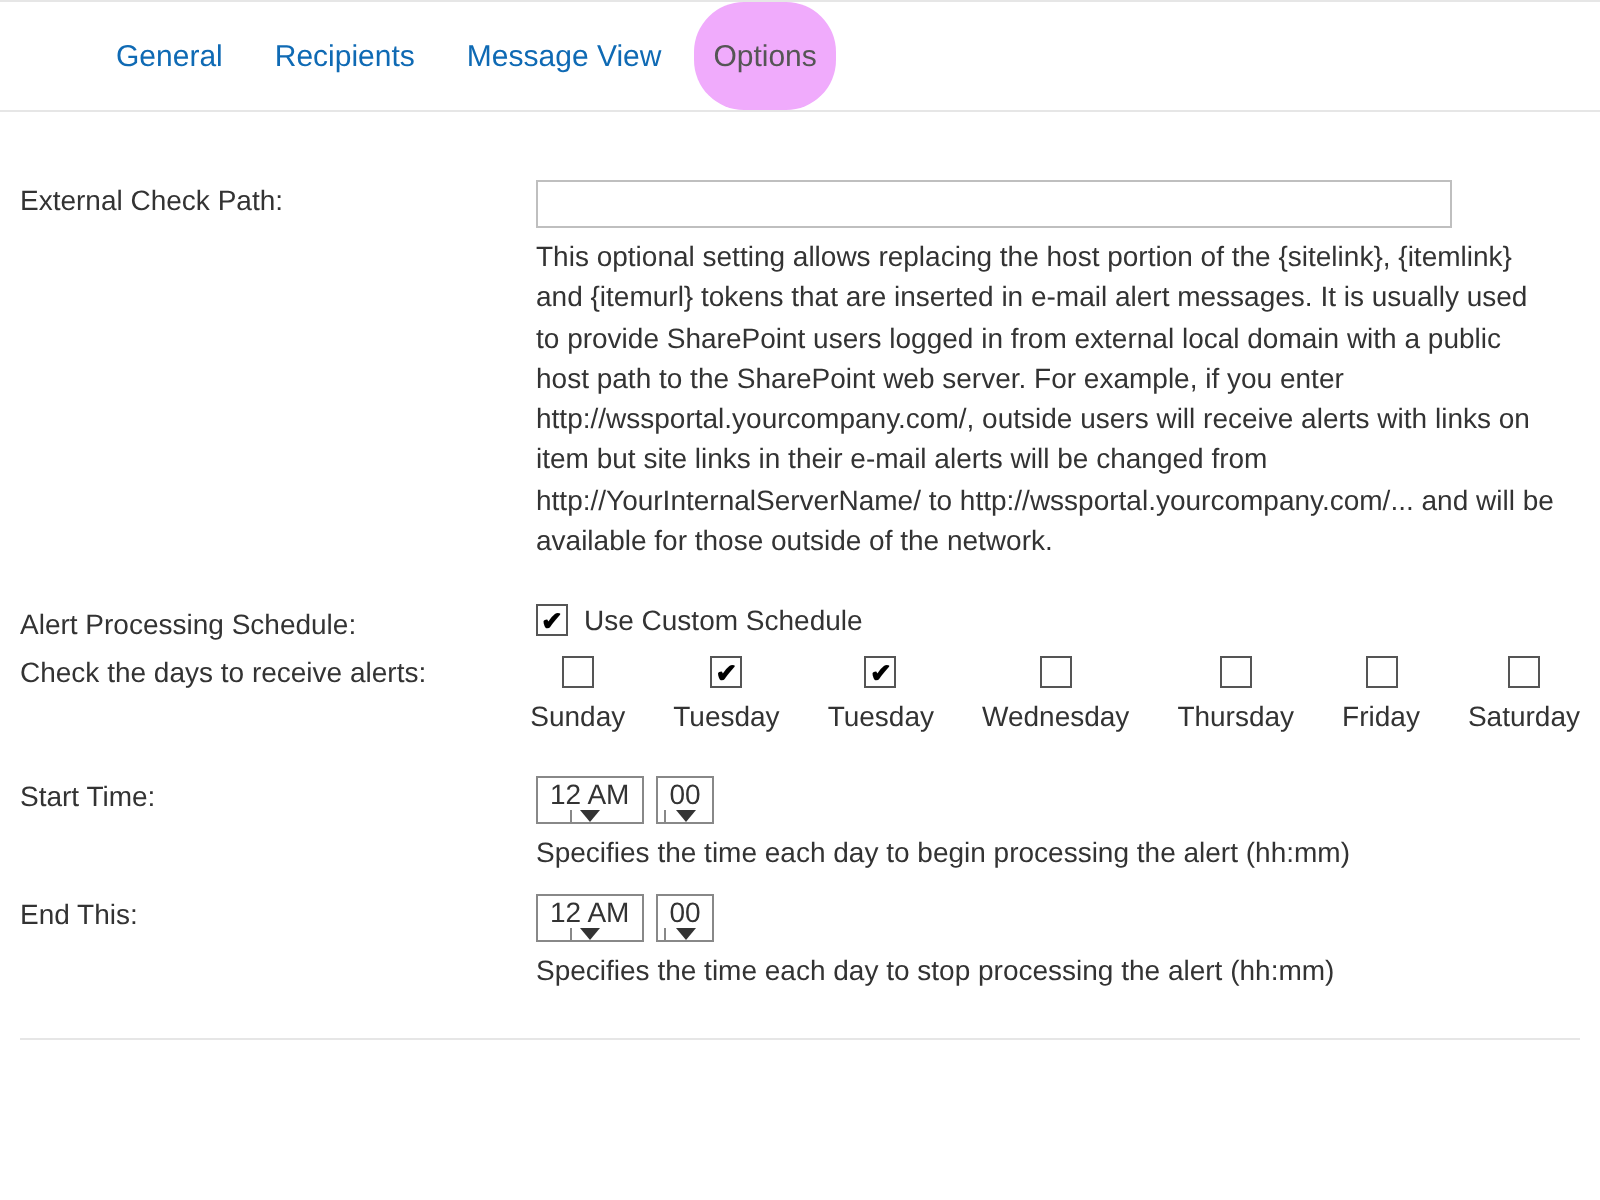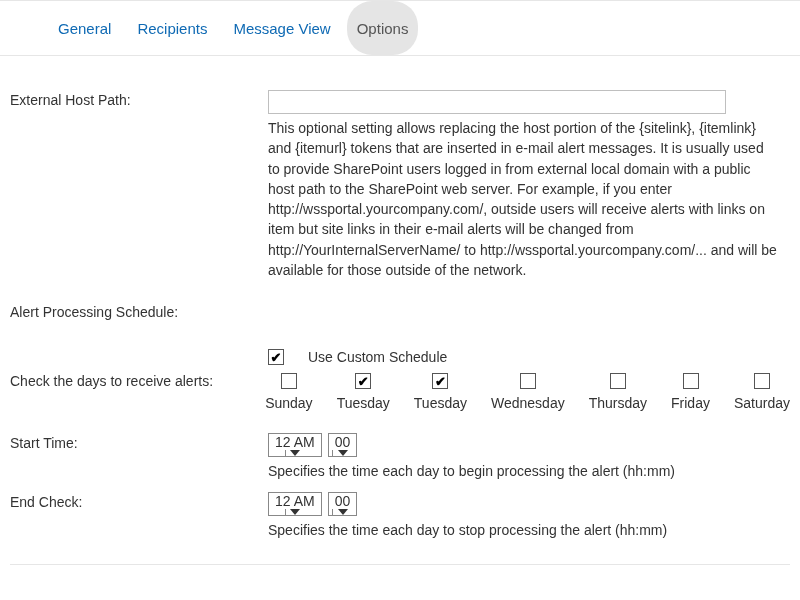--- a/index.html
+++ b/index.html
@@ -27,21 +27,21 @@
   }
   .tab {
     display: flex;
     align-items: center;
     padding: 0 10px;
     font-size: 15px;
     color: #0f6ab4;
     cursor: pointer;
   }
   .tab.active {
-    background: #e5e5e5;
+    background: #f0abfc;
     color: #555;
     border-radius: 25px;
   }
   .content {
     padding: 34px 10px 0 10px;
   }
   .row {
     display: flex;
     align-items: flex-start;
     margin-bottom: 6px;
@@ -63,22 +63,21 @@
     font: inherit;
   }
   .help {
     margin-top: 4px;
     line-height: 1.45;
     max-width: 510px;
   }
   .checkbox-wrap {
     display: flex;
     align-items: center;
-    gap: 24px;
-    margin-top: 47px;
+    gap: 8px;
   }
   .cb {
     width: 16px;
     height: 16px;
     border: 1px solid #555;
     display: inline-flex;
     align-items: center;
     justify-content: center;
     background: #fff;
     cursor: pointer;
@@ -149,21 +148,21 @@
     <div class="tab">General</div>
     <div class="tab">Recipients</div>
     <div class="tab">Message View</div>
     <div class="tab active">Options</div>
   </div>
 </div>
 
 <div class="content">
 
   <div class="row">
-    <div class="label-col">External Host Path:</div>
+    <div class="label-col">External Check Path:</div>
     <div class="field-col">
       <input type="text" class="text-input" value="" style="">
       <div class="help">This optional setting allows replacing the host portion of the {sitelink}, {itemlink} and {itemurl} tokens that are inserted in e-mail alert messages. It is usually used to provide SharePoint users logged in from external local domain with a public host path to the SharePoint web server. For example, if you enter http://wssportal.yourcompany.com/, outside users will receive alerts with links on item but site links in their e-mail alerts will be changed from http://YourInternalServerName/ to http://wssportal.yourcompany.com/... and will be available for those outside of the network.</div>
     </div>
   </div>
 
   <div class="row spaced">
     <div class="label-col">Alert Processing Schedule:</div>
     <div class="field-col">
       <div class="checkbox-wrap">
@@ -224,21 +223,21 @@
           <span class="btn">
               <span class="chev"></span>
             </span>
         </span>
       </div>
       <div class="help">Specifies the time each day to begin processing the alert (hh:mm)</div>
     </div>
   </div>
 
   <div class="row" style="margin-top:10px;">
-    <div class="label-col">End Check:</div>
+    <div class="label-col">End This:</div>
     <div class="field-col">
       <div class="time-row">
         <span class="sel">
           <span class="val">12 AM</span>
           <span class="btn">
               <span class="chev"></span>
             </span>
         </span>
         <span class="sel">
           <span class="val">00</span>

